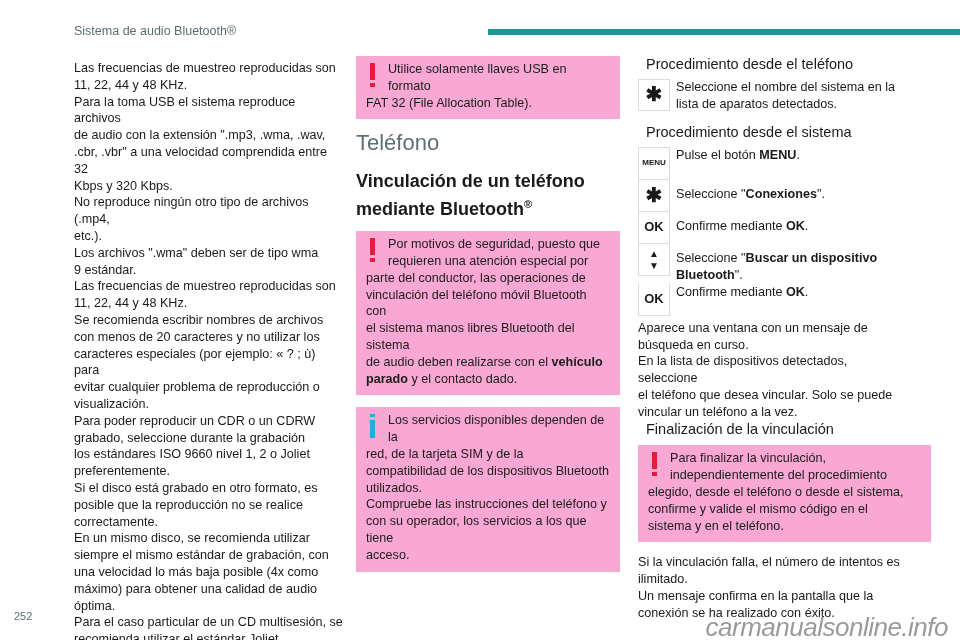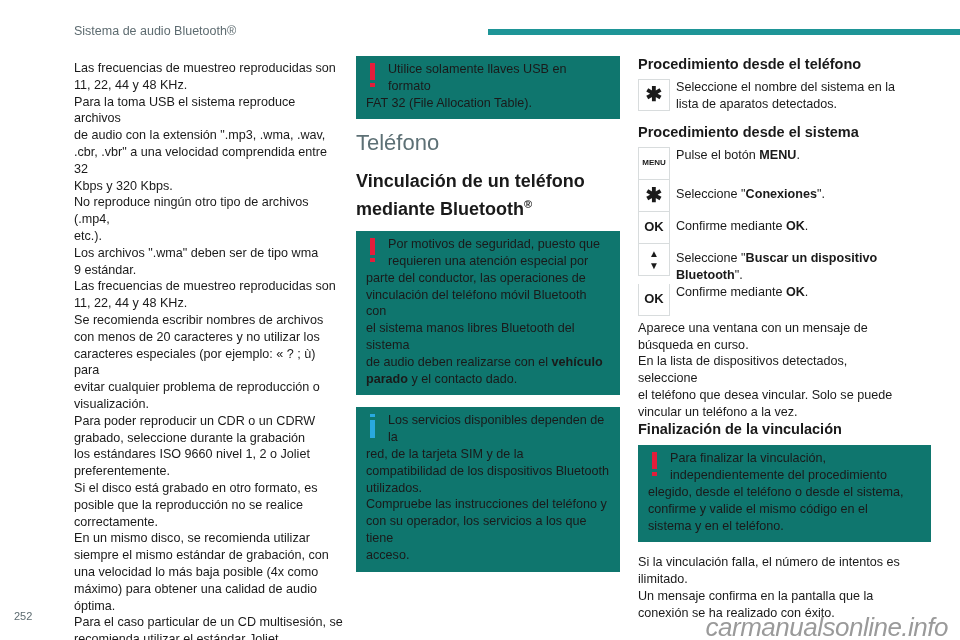--- a/index.html
+++ b/index.html
@@ -9,32 +9,32 @@
   .header-title { position: absolute; left: 74px; top: 24px; font-size: 12.5px; color: #5d6b70; }
   .header-rule { position: absolute; left: 488px; top: 29px; width: 472px; height: 6px; background: #1e9597; }
 
   .col { position: absolute; font-size: 12.6px; line-height: 16.8px; }
   .col1 { left: 74px; top: 60px; width: 270px; }
   .col2 { left: 356px; top: 56px; width: 264px; }
   .col3 { left: 638px; top: 56px; width: 266px; }
 
   .para { white-space: pre-line; }
 
-  .box { background: #0f766e; padding: 5px 10px 8px 10px; margin-bottom: 12px; position: relative; }
+  .box { background: #f9a8d4; padding: 5px 10px 8px 10px; margin-bottom: 12px; position: relative; }
   .box .ico { float: left; width: 14px; height: 30px; margin-right: 8px; margin-top: 1px; position: relative; }
   .ico-warn .bar { position: absolute; left: 4px; top: 1px; width: 5px; height: 17px; background: #e31d3b; }
   .ico-warn .dot { position: absolute; left: 4px; top: 21px; width: 5px; height: 4px; background: #e31d3b; }
   .ico-info .dot { position: absolute; left: 4px; top: 1px; width: 5px; height: 3px; background: #29a9df; }
   .ico-info .bar { position: absolute; left: 4px; top: 7px; width: 5px; height: 18px; background: #29a9df; }
   .box-text { white-space: pre-line; }
 
   .section-title { font-size: 22px; color: #5d7075; margin: 16px 0 18px 0; font-weight: normal; }
   .h2 { font-size: 18px; font-weight: bold; line-height: 23px; margin-bottom: 10px; }
   .h2 sup { font-size: 11px; }
-  .h3 { font-size: 14.5px; font-weight: bold; margin: 0 0 6px 0; }
+  .h3 { font-size: 14.5px; font-weight: normal; margin: 0 0 6px 8px; }
 
   .step { display: flex; align-items: flex-start; }
   .step-icon { width: 32px; border: 1px solid #d8dcdd; display: flex; align-items: center; justify-content: center; flex-shrink: 0; background: #fff; margin-right: 6px; }
   .step-text { white-space: pre-line; padding-top: 0; }
   .icon-bt { font-size: 20px; font-weight: bold; }
   .icon-menu { font-size: 8px; font-weight: bold; }
   .icon-ok { font-size: 13px; font-weight: bold; }
   .icon-arrows { font-size: 10px; line-height: 12px; text-align: center; }
 
   .page-num { position: absolute; left: 14px; top: 610px; font-size: 11px; color: #5d6b70; }

